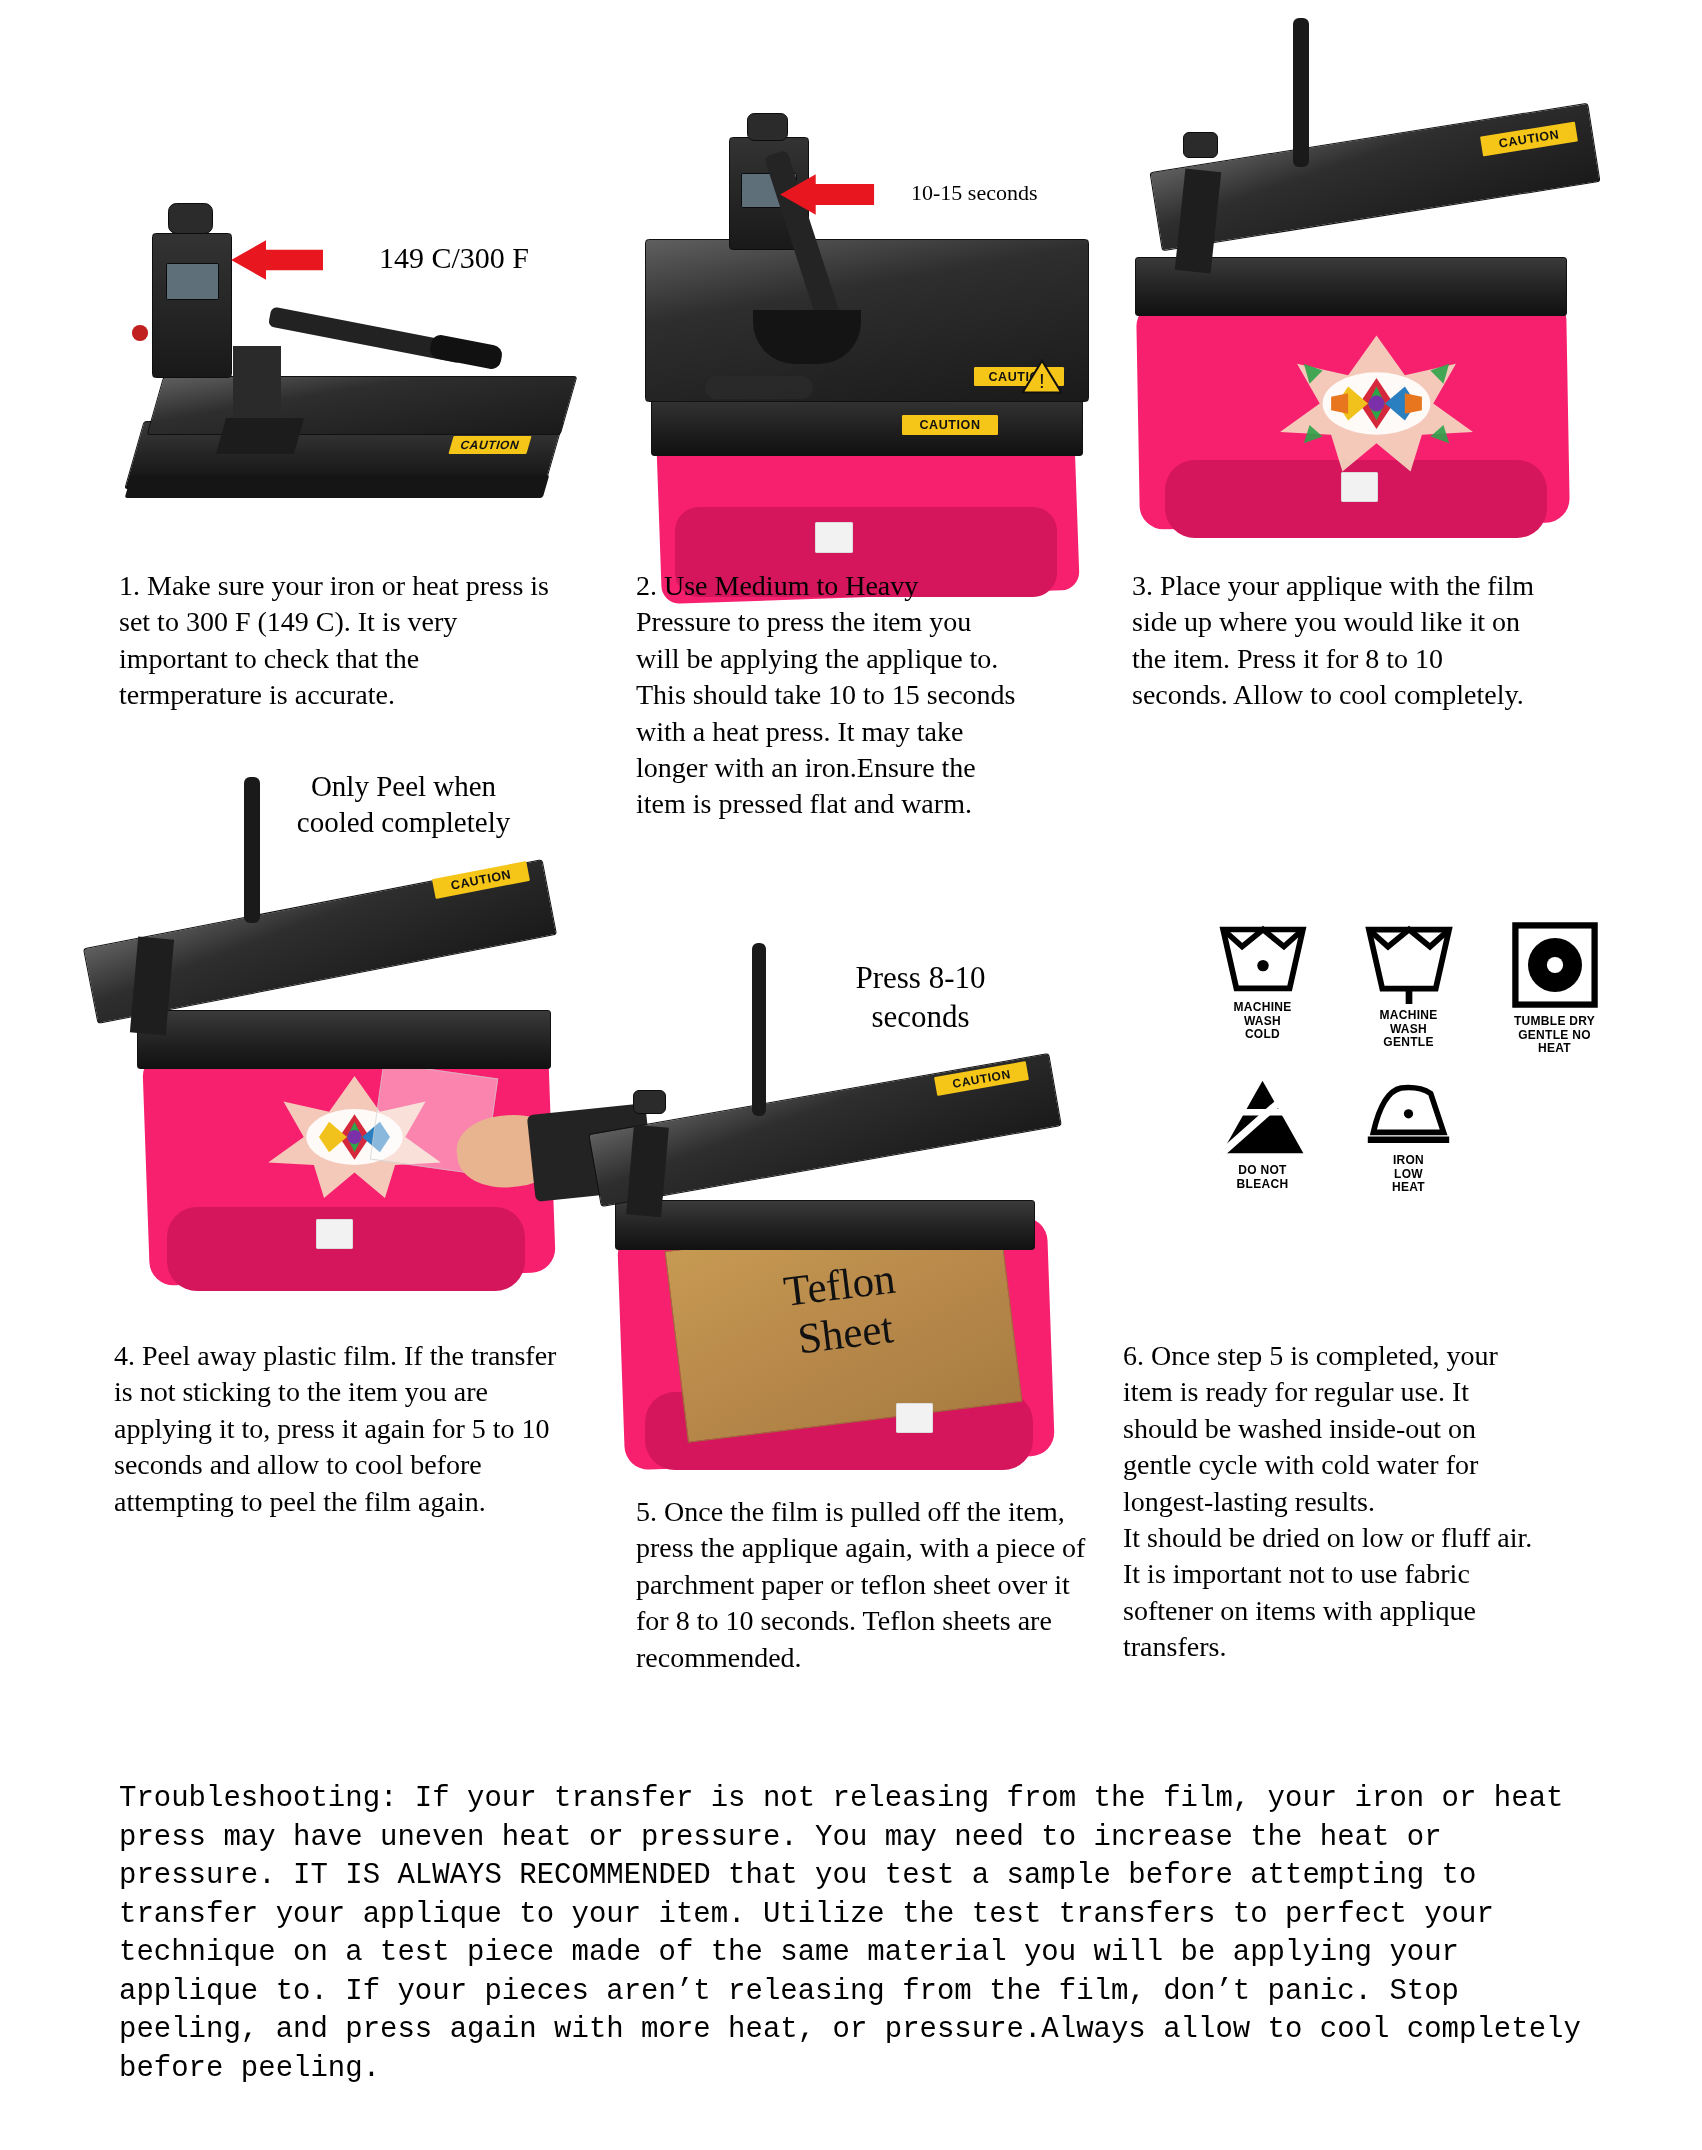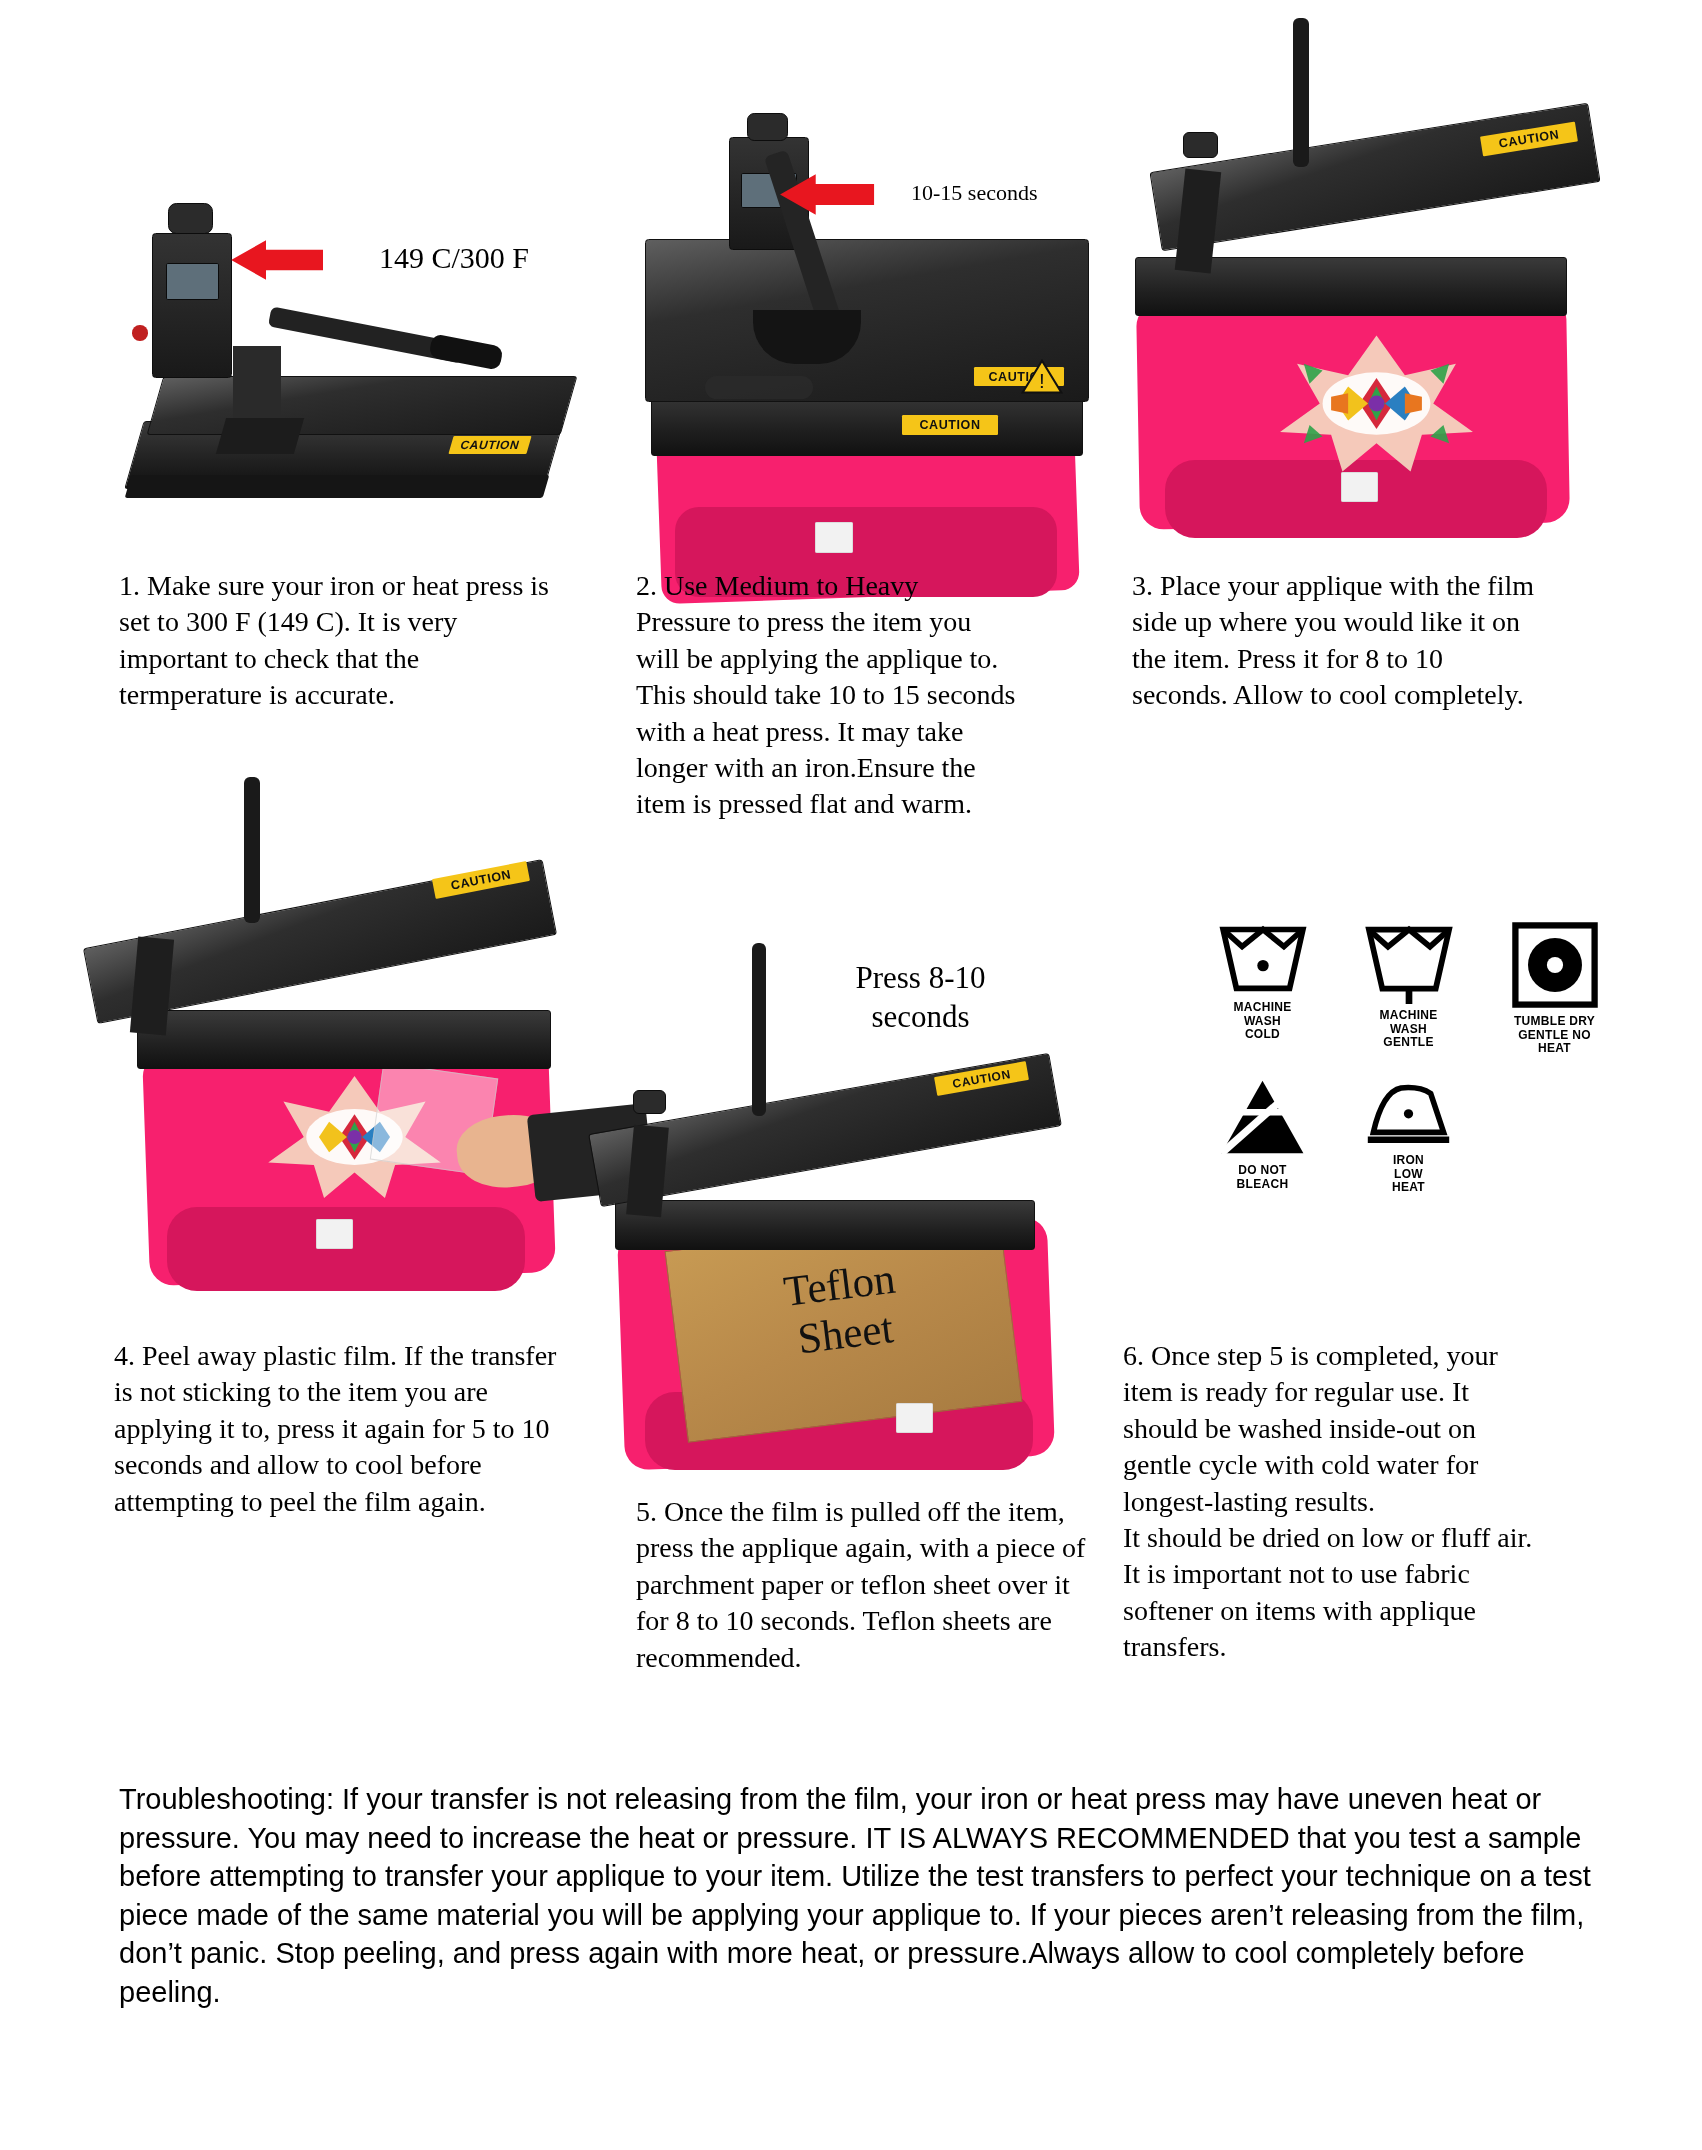--- a/index.html
+++ b/index.html
@@ -32,21 +32,21 @@
   }
   .annot {
     font-family: "Liberation Serif", serif;
     font-size: 27.5px;
     line-height: 1.25;
     color: #000;
     white-space: pre-line;
     text-align: center;
   }
   .footer-text {
-    font-family: Liberation Sans, sans-serif;
+    font-family: Liberation Mono, monospace;
     font-size: 29px;
     line-height: 1.33;
     color: #000;
     white-space: pre-line;
   }
 
   
   .press { position: absolute; }
 
   .plate-top {
@@ -312,20 +312,22 @@
 
     <div class="plate-base" style="left:18px; top:221px; width:412px; height:57px;"></div>
 
     <div class="plate-top" style="left:-33px; top:114px; width:466px; height:75px; transform: rotate(-11deg);"></div>
     <div class="caution" style="left:314px; top:81px; width:96px; height:20.3px; font-size:12.5px; transform: rotate(-11deg);">CAUTION</div>
     <div class="abs" style="left:15px; top:149px; width:36px; height:96px; background:#1e1e1e; transform: rotate(5deg);"></div>
     <div class="handle-bar" style="left:125px; top:-12px; width:15.5px; height:146px; background:#1a1a1a;"></div>
     <div class="tag" style="left:197px; top:430px; width:35px; height:27.5px;"></div>
   </div>
 
+  <div class="annot abs" style="left:263px; top:768px; width:281px; font-size:29px;">Only Peel when
+cooled completely</div>
 
   <div class="caption abs" style="left:114px; top:1338px; width:466px;">4. Peel away plastic film. If the transfer is not sticking to the item you are applying it to, press  it again for 5 to 10 seconds and allow to cool before attempting to peel the film again.</div>
 
   <div class="press abs" style="left:609px; top:1057px; width:496px; height:418px;">
 
     <div class="shirt" style="left:12px; top:167px; width:430px; height:239px; border-radius:24px; transform: rotate(-2deg);"></div>
     <div class="shirt shirt-dark" style="left:36px; top:335px; width:388px; height:78px; border-radius:30px;"></div>
 
     <div class="teflon-sheet" style="left:66px; top:173px; width:335px; height:191px;"></div>
     <div class="teflon-text" style="left:90px; top:203px; width:287px;">Teflon

